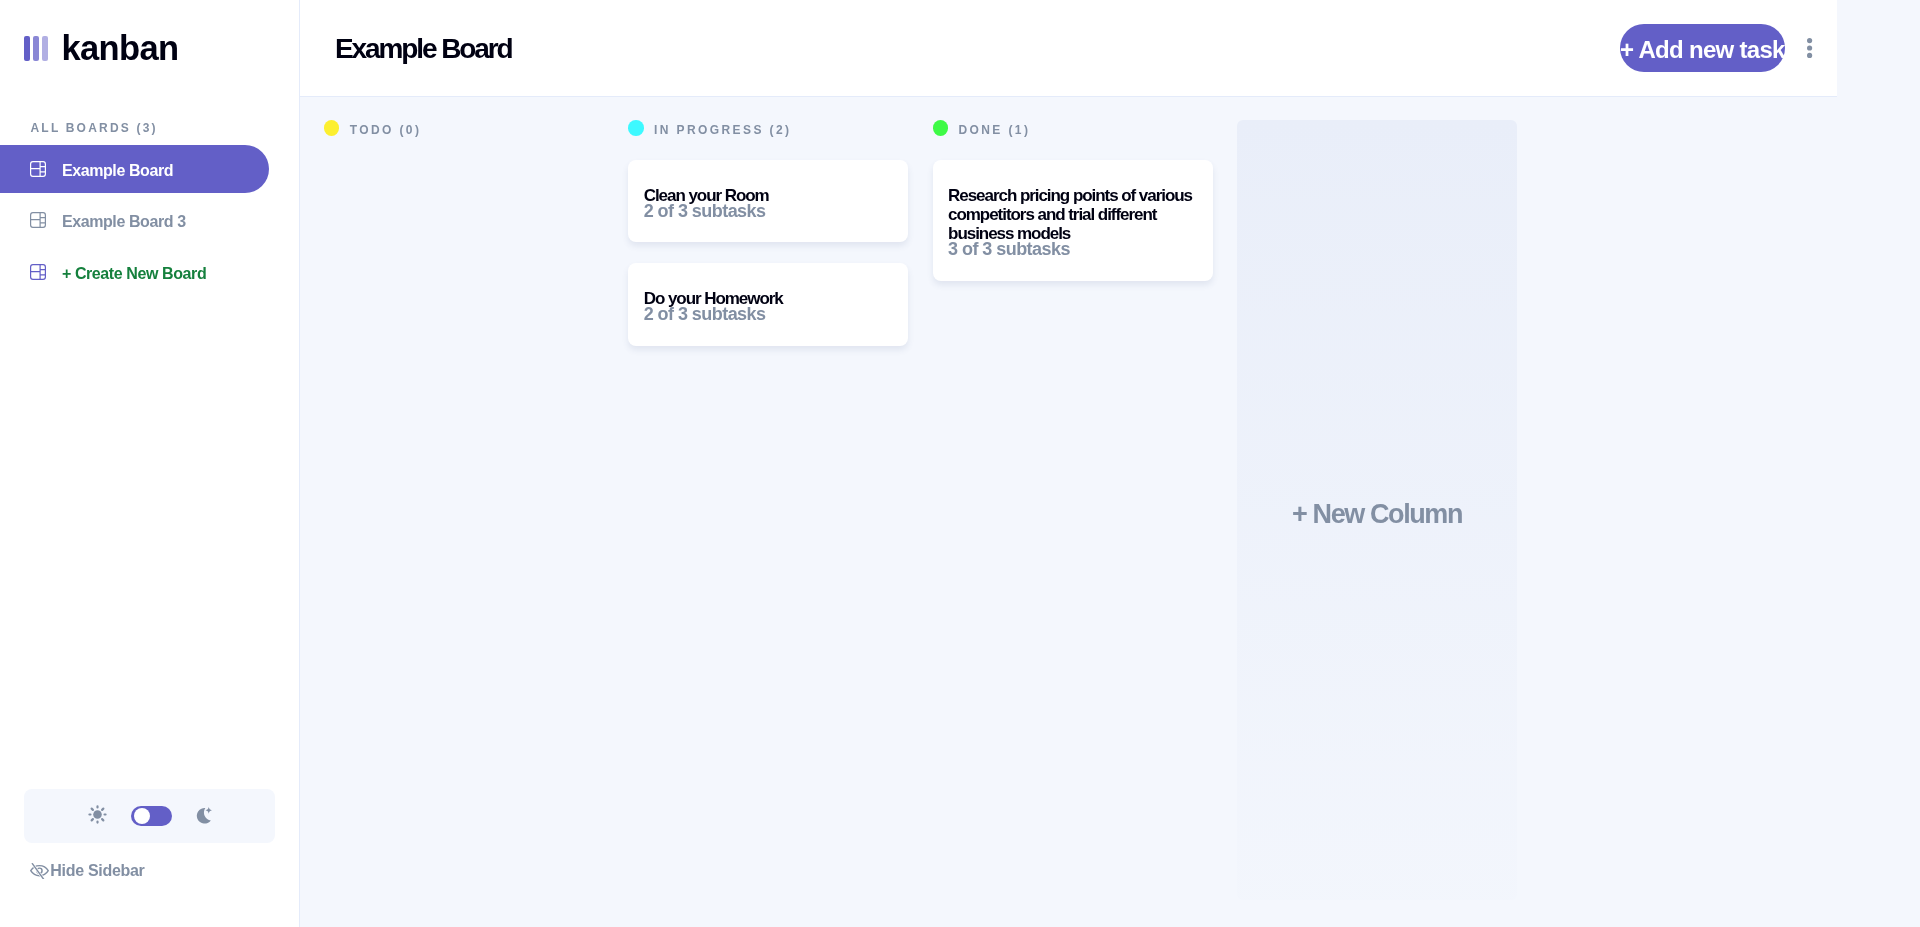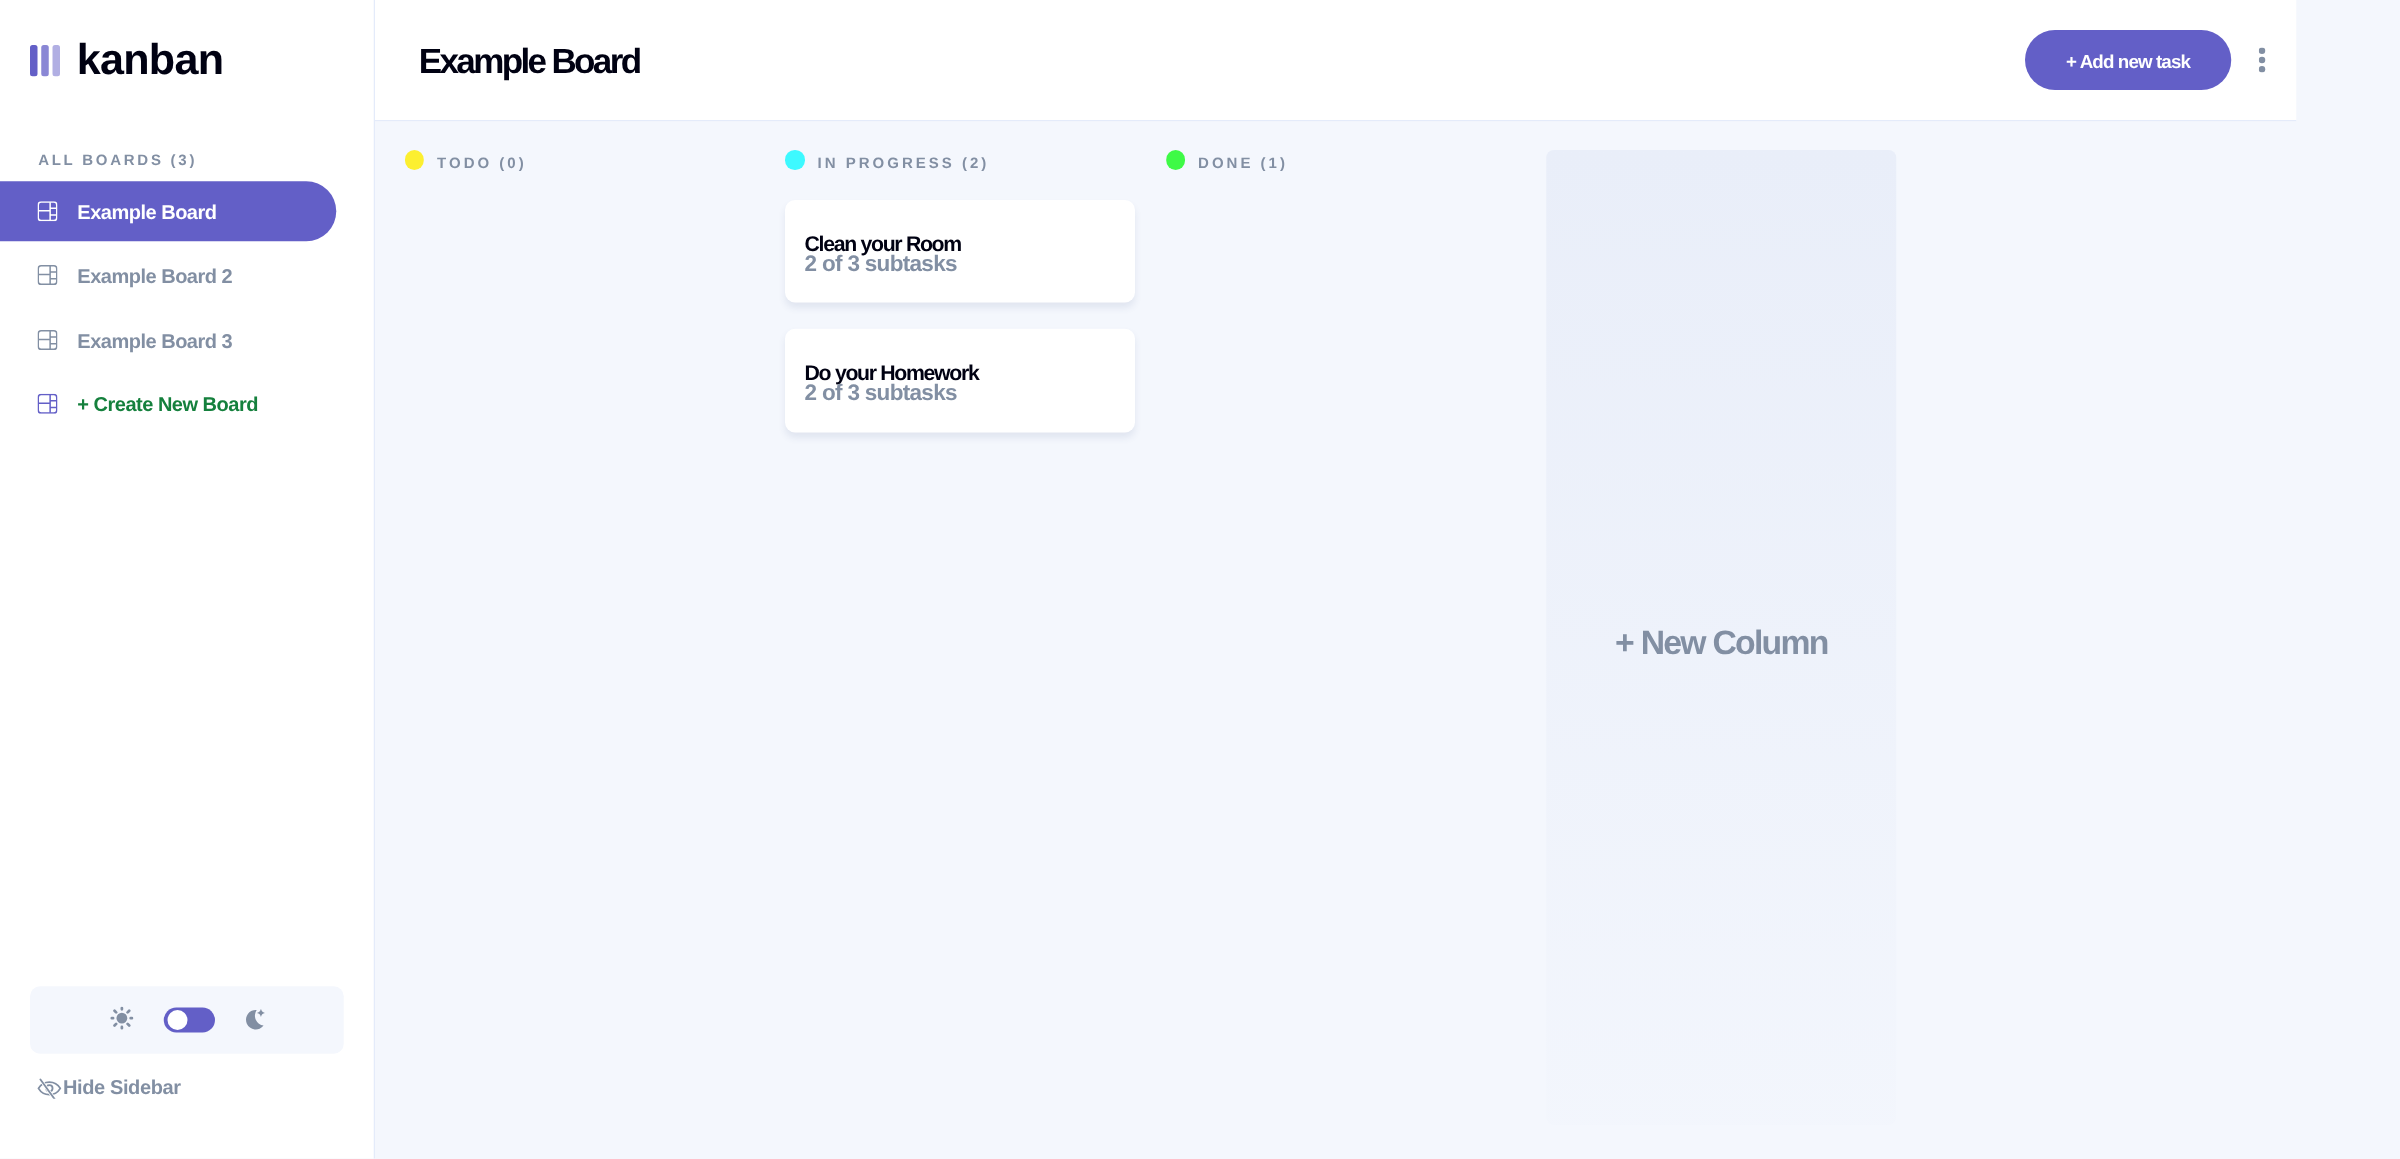--- a/index.html
+++ b/index.html
@@ -73,21 +73,21 @@
   
   .main { flex: 1; display: flex; flex-direction: column; min-width: 0; background: #F4F7FD; }
   .topbar {
     height: 97px; flex: 0 0 97px; background: #FFFFFF; border-bottom: 1px solid #E4EBFA;
     display: flex; align-items: center; padding: 0 24.5px 0 35px; position: relative;
   }
   .board-title { font-size: 28px; font-weight: 700; color: #000112; letter-spacing: -2.1px; line-height: 28px; position: relative; top: 1px; }
   .topbar-right { margin-left: auto; display: flex; align-items: center; gap: 0; }
   .add-task-btn {
     background: #635FC7; color: #fff; border: none; border-radius: 24.3px;
-    height: 48.5px; width: 164.8px; font-size: 15px; font-weight: 700;
+    height: 48.5px; width: 164.8px; font-size: 24px; font-weight: 700;
     font-family: inherit; cursor: pointer; letter-spacing: -0.7px;
     line-height: 51.5px; padding: 0; text-indent: -0.7px;
   }
   .kebab { width: 5.2px; height: 20px; display: flex; align-items: center; justify-content: center; cursor: pointer; margin-left: 22.2px; }
 
   .board {
     flex: 1; display: flex; gap: 24.4px; padding: 23px 0 0 23.9px;
     overflow: hidden; min-height: 0;
   }
   .column { width: 280px; flex: 0 0 280px; }
@@ -132,27 +132,20 @@
 
     <div class="all-boards">ALL BOARDS (3)</div>
 
     <div class="board-list">
         <div class="board-item active">
           <svg class="bi-icon" viewBox="0 0 16 16" fill="none">
             <rect x="0.6" y="0.6" width="14.8" height="14.8" rx="2.3" stroke="#FFFFFF" stroke-width="1.2"></rect>
             <path d="M10.1 0.8V15.2M0.8 7.65H10.1M10.1 5.55H15.2M10.1 10.95H15.2" stroke="#FFFFFF" stroke-width="1.2"></path>
           </svg>
           <span class="bi-label">Example Board</span>
-        </div>
-        <div class="board-item">
-          <svg class="bi-icon" viewBox="0 0 16 16" fill="none">
-            <rect x="0.6" y="0.6" width="14.8" height="14.8" rx="2.3" stroke="#828FA3" stroke-width="1.2"></rect>
-            <path d="M10.1 0.8V15.2M0.8 7.65H10.1M10.1 5.55H15.2M10.1 10.95H15.2" stroke="#828FA3" stroke-width="1.2"></path>
-          </svg>
-          <span class="bi-label">Example Board 2</span>
         </div>
         <div class="board-item">
           <svg class="bi-icon" viewBox="0 0 16 16" fill="none">
             <rect x="0.6" y="0.6" width="14.8" height="14.8" rx="2.3" stroke="#828FA3" stroke-width="1.2"></rect>
             <path d="M10.1 0.8V15.2M0.8 7.65H10.1M10.1 5.55H15.2M10.1 10.95H15.2" stroke="#828FA3" stroke-width="1.2"></path>
           </svg>
           <span class="bi-label">Example Board 3</span>
         </div>
         <div class="board-item create">
           <svg class="bi-icon" viewBox="0 0 16 16" fill="none">
@@ -223,17 +216,21 @@
           <div class="task-card">
             <div class="task-title">Do your Homework</div>
             <div class="task-sub">2 of 3 subtasks</div>
           </div>
         </div>
         <div class="column">
           <div class="col-head">
             <span class="col-dot" style="background:#3EFA46"></span>
             <span class="col-name">DONE (1)</span>
           </div>
+          <div class="task-card">
+            <div class="task-title">Research pricing points of various competitors and trial different business models</div>
+            <div class="task-sub">3 of 3 subtasks</div>
+          </div>
         </div>
         <div class="new-column">+ New Column</div>
     </div>
   </div>
 </div>
 
 </body></html>

